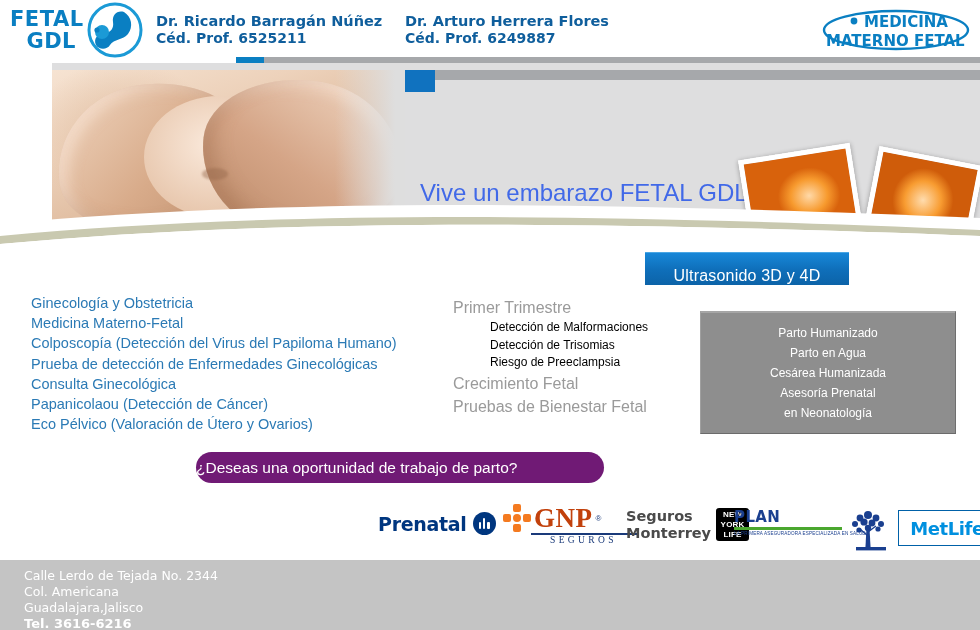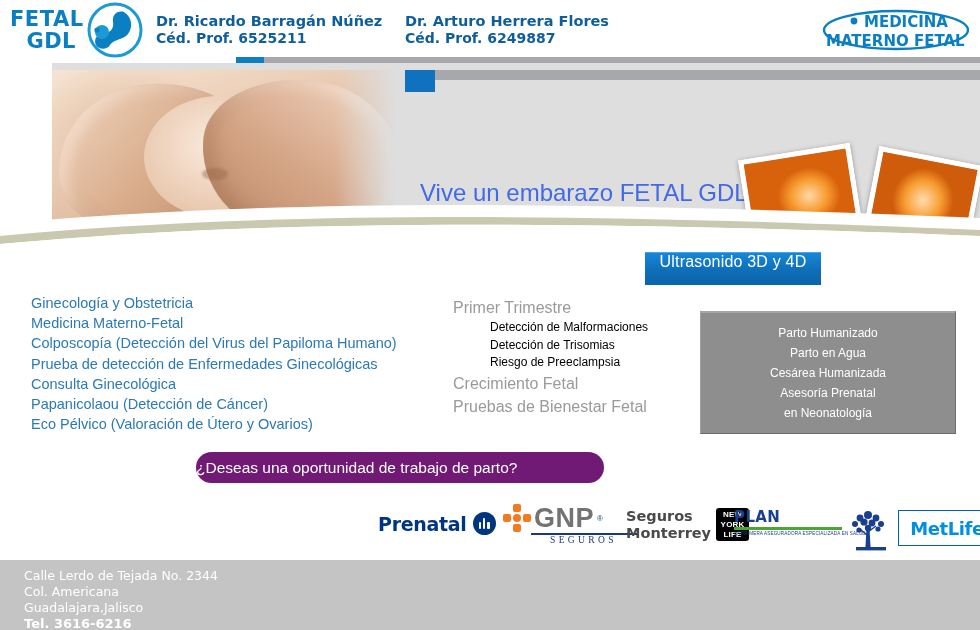--- a/index.html
+++ b/index.html
@@ -115,24 +115,24 @@
   .services li {
     list-style:none; color:#2b7ab5; font-size:14.5px; line-height:20.2px;
     white-space:nowrap;
   }
 
   .trimesters { position:absolute; left:453px; top:296px; width:230px; }
   .tri-main { color:#9a9a9a; font-size:16px; line-height:23px; white-space:nowrap; }
   .tri-sub  { color:#000000; font-size:12px; line-height:17.5px; padding-left:37px; white-space:nowrap; }
 
   .btn-ultra {
-    position:absolute; left:645px; top:252px; width:176px; height:33px;
+    position:absolute; left:645px; top:252px; width:204px; height:33px;
     background:linear-gradient(180deg,#1787d8 0%,#0f6fba 52%,#0c63a8 100%);
     border-top:1px solid #4aa6e4;
-    display:flex; align-items:flex-start; justify-content:center;
+    display:flex; align-items:flex-end; justify-content:center;
     color:#fff; font-size:16px; letter-spacing:.2px;
   }
 
   .gray-box {
     position:absolute; left:700px; top:311px; width:256px; height:123px;
     background:#8e8e8e;
     border-top:1px solid #a5a5a5; border-left:1px solid #a0a0a0;
     border-right:1px solid #6f6f6f; border-bottom:1px solid #6b6b6b;
     box-shadow:inset 0 1px 0 rgba(255,255,255,.22);
     display:flex; flex-direction:column; align-items:center; justify-content:center;
@@ -161,22 +161,22 @@
 
   .gnp { position:absolute; left:125px; top:2px; width:135px; }
   .gnp .row { display:flex; align-items:center; gap:3px; }
   .gnp .star { width:28px; height:28px; position:relative; flex:none; }
   .gnp .star b { position:absolute; background:#f47a20; border-radius:2px; }
   .gnp .star b.c { left:10px; top:10px; width:8px; height:8px; border-radius:50%; }
   .gnp .star b.n { left:10px; top:0;   width:8px; height:8px; }
   .gnp .star b.s { left:10px; top:20px;width:8px; height:8px; }
   .gnp .star b.w { left:0;   top:10px; width:8px; height:8px; }
   .gnp .star b.e { left:20px;top:10px; width:8px; height:8px; }
-  .gnp .name { font-family:Liberation Sans, sans-serif; font-weight:bold;
-               font-size:27px; color:#737373; letter-spacing:.5px; line-height:28px; }
+  .gnp .name { font-family:Liberation Serif, serif; font-weight:bold;
+               font-size:27px; color:#c2410c; letter-spacing:.5px; line-height:28px; }
   .gnp .reg { font-size:8px; color:#1a3a7a; vertical-align:super; }
   .gnp .sub { font-family:"Liberation Serif", serif; font-size:9.5px; color:#1a3a7a;
               letter-spacing:3.4px; text-align:center; margin-top:-1px; padding-left:26px; }
   .gnp .rule { height:1.6px; background:#1a3a7a; margin:1px 0 1px 28px; }
 
   .smty { position:absolute; left:248px; top:6px; display:flex; align-items:flex-start; gap:5px; }
   .smty .txt { font-family:"DejaVu Sans", sans-serif; font-weight:bold; font-size:14.5px;
                color:#4a4a4a; line-height:16.5px; }
   .smty .nyl { width:33px; height:33px; background:#000000; border-radius:3px;
                color:#fff; font-weight:bold; font-size:8px; line-height:10px;

